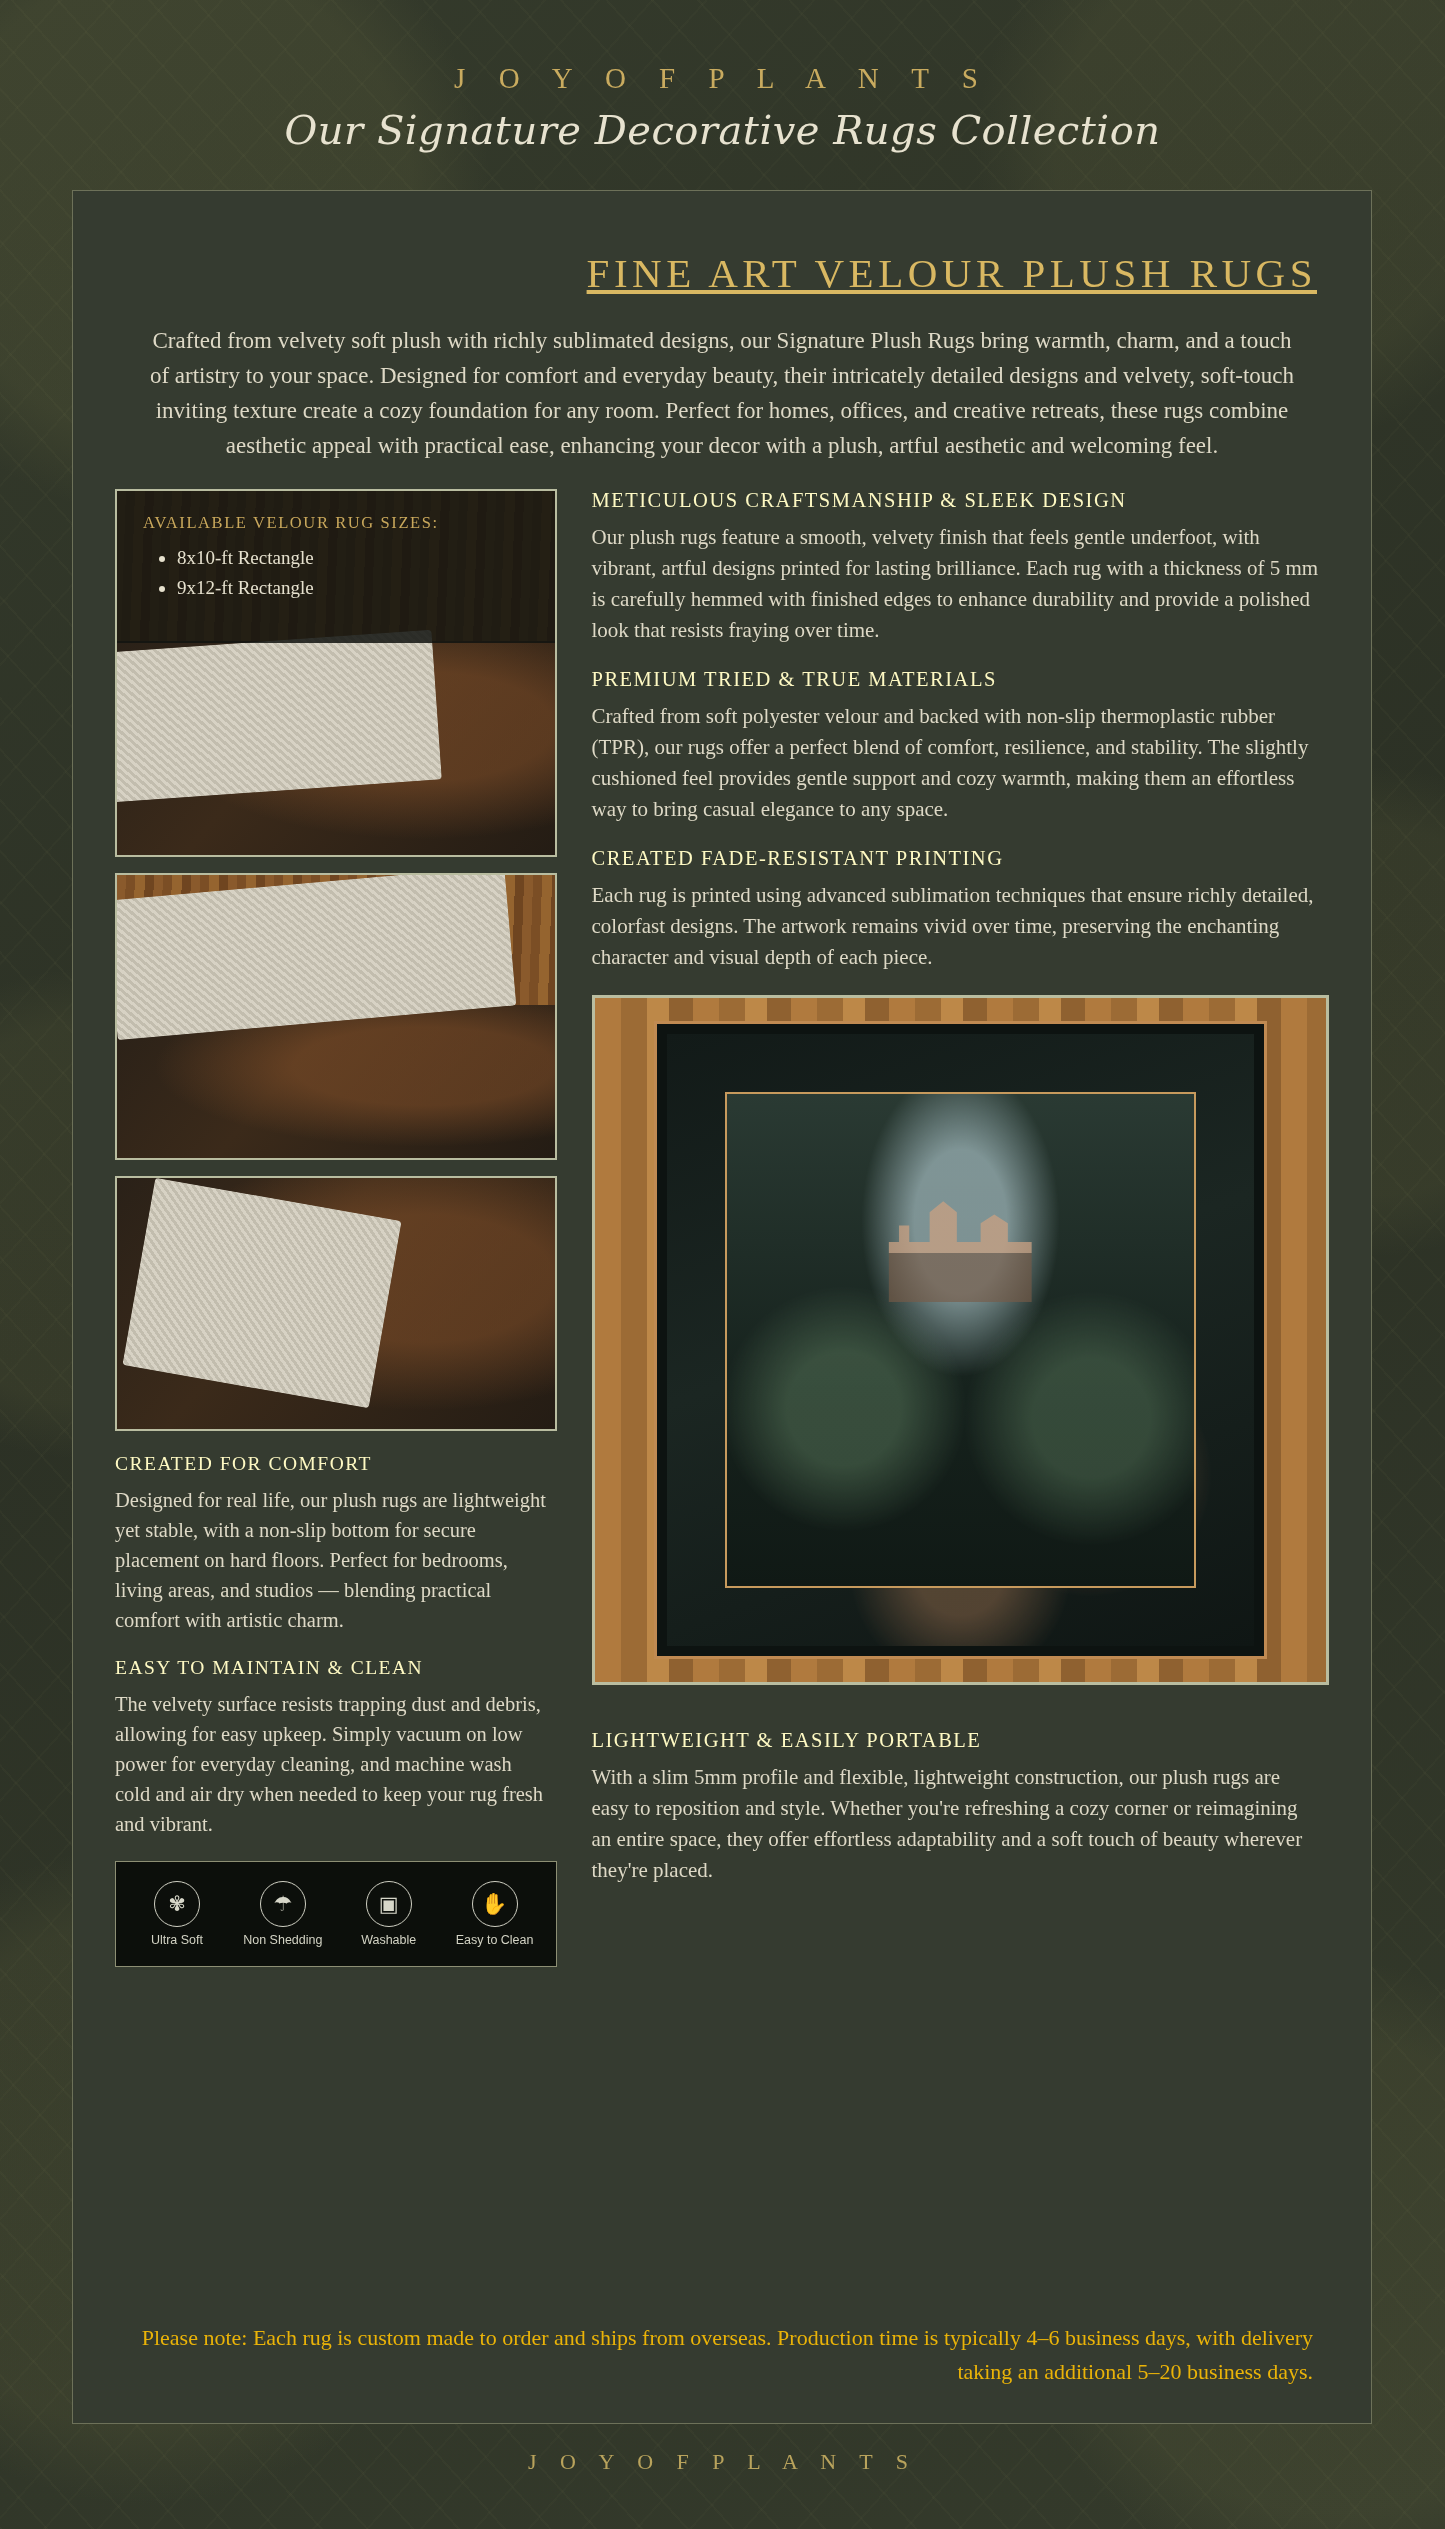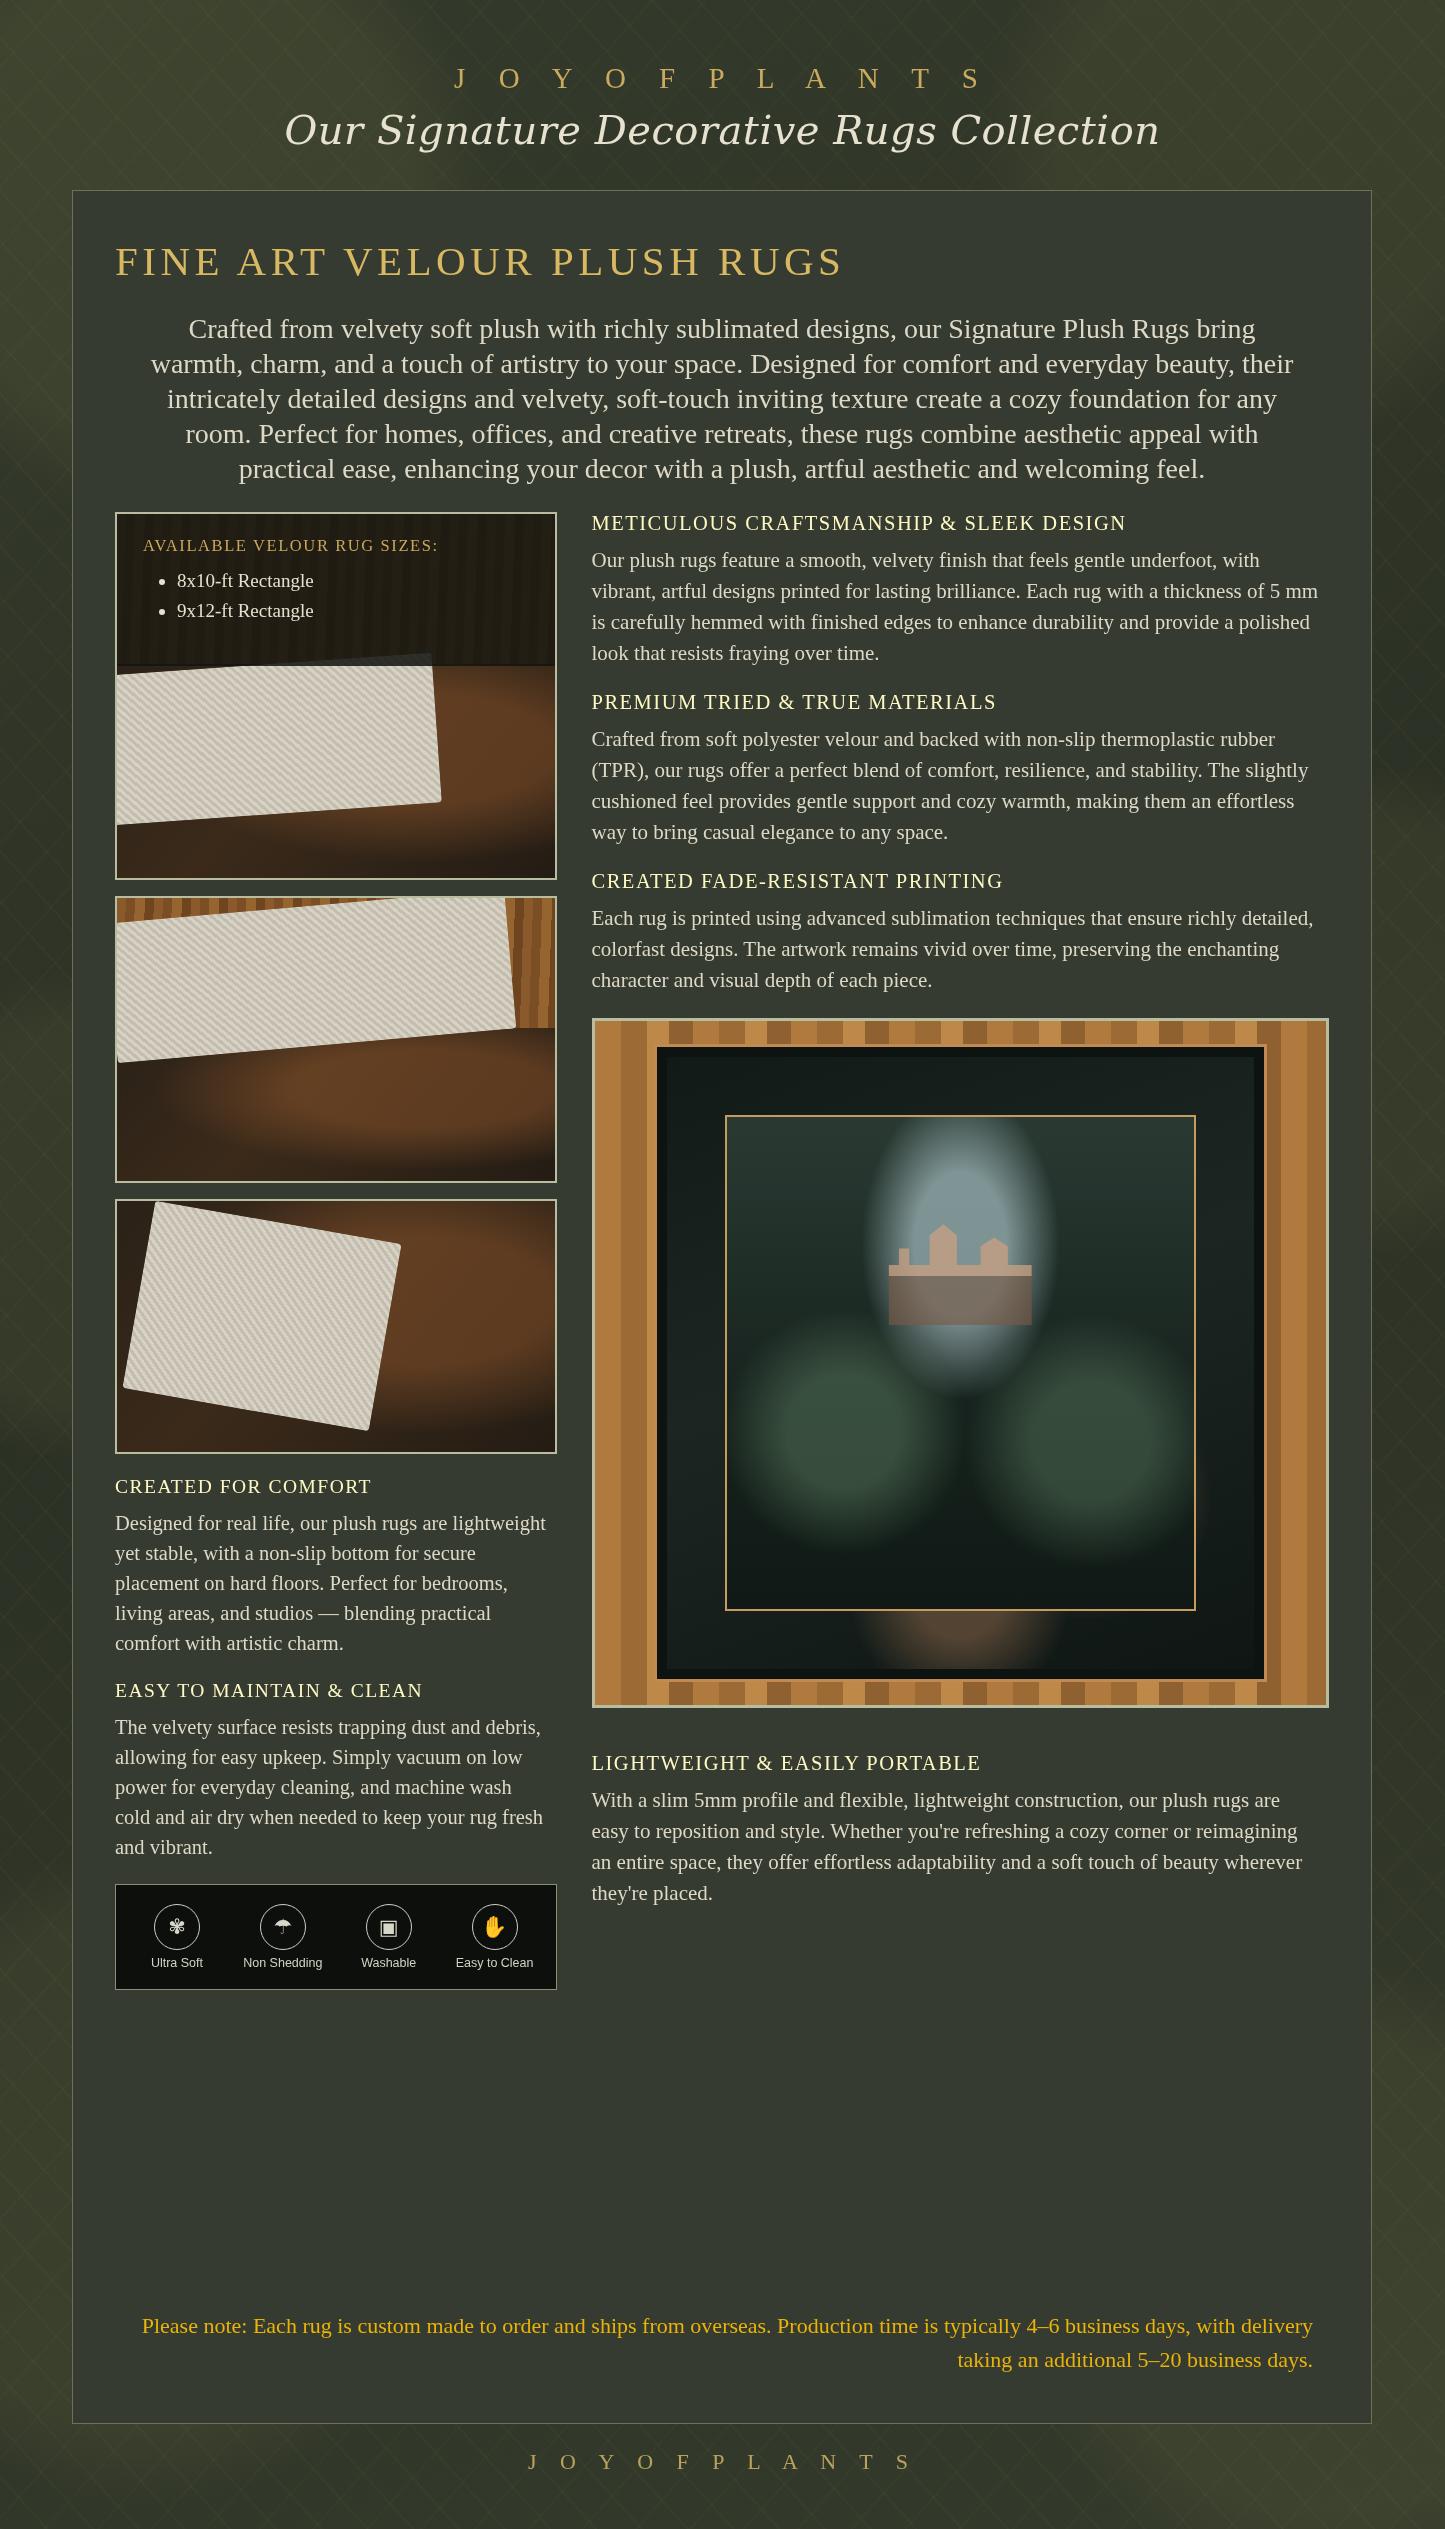--- a/index.html
+++ b/index.html
@@ -52,30 +52,31 @@
     position:absolute;
     left:72px; top:190px; width:1300px; height:2234px;
     background:#353b30;
     border:1px solid #6d7159;
     z-index:4;
     padding:0 42px;
   }
   .panel-inner{ position:relative; width:100%; height:100%; }
 
   h1.title{
-    margin:0; padding-top:46px;
-    text-align:left;
+    margin:12px; padding-top:46px;
+    text-align:right;
     font-size:41px; letter-spacing:4.5px;
     color:#d9b862; font-weight:400;
     font-family:"Liberation Serif", serif;
+    text-decoration:underline;
   }
   .intro{
     margin:26px auto 0 auto; width:1150px;
     text-align:center; color:#ded9c6;
-    font-size:28px; line-height:35px;
+    font-size:23px; line-height:35px;
   }
 
   
   .cols{ display:flex; margin-top:26px; }
   .col-left{ width:455px; }
   .col-right{ width:760px; margin-left:35px; }
 
   
   .img-frame{
     border:2px solid #b9bda0;

